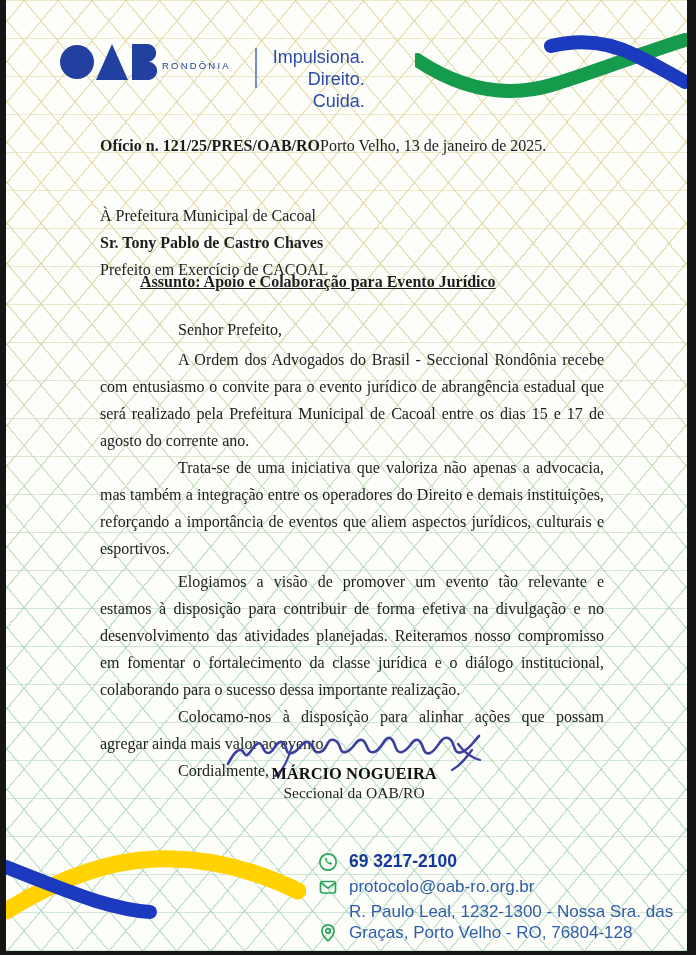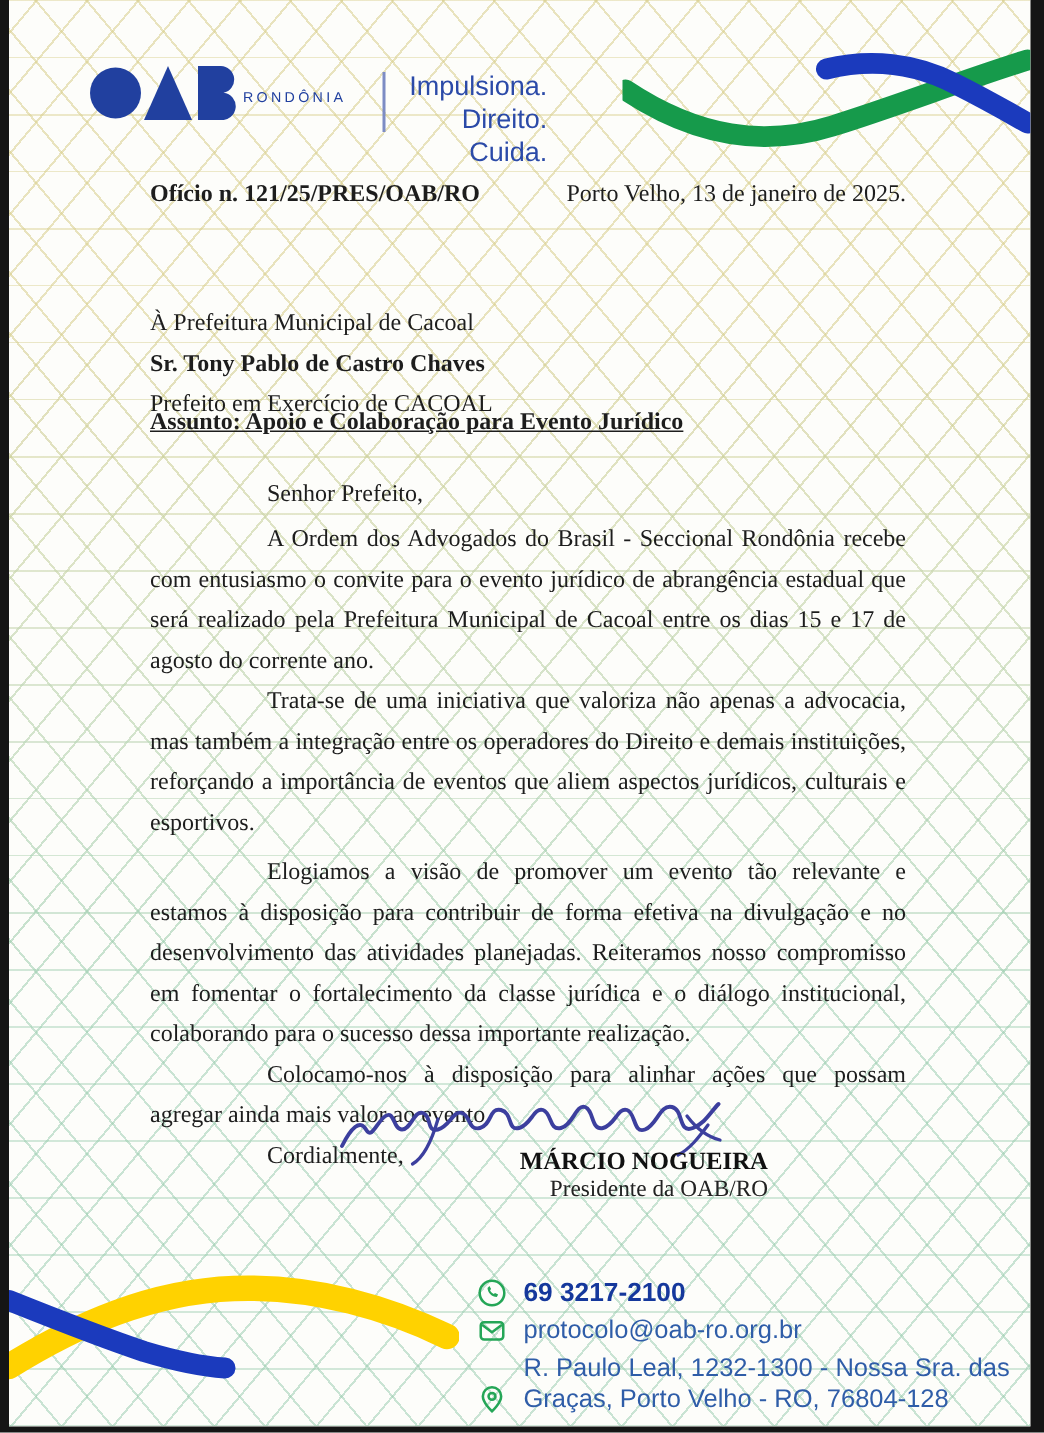--- a/index.html
+++ b/index.html
@@ -46,34 +46,34 @@
   .tagline{
     margin:2px 0 0 16px;font-family:"Liberation Sans", sans-serif;
     font-size:18px;line-height:22px;font-weight:500;color:#2b4aa8;text-align:right;
   }
 
   
   .content{
     position:absolute;left:94px;width:504px;
     color:#1d1d1d;font-size:16px;line-height:27px;
   }
-  .header-row{top:116px;display:flex;justify-content:space-between;}
+  .header-row{top:132px;display:flex;justify-content:flex-start;}
   .oficio{font-weight:bold;}
   .recipient{top:166px;}
   .recipient .bold{font-weight:bold;}
-  .subject-row{top:268px;}
+  .subject-row{top:268px;margin-left:40px;}
   .subject{font-weight:bold;text-decoration:underline;}
   .letter-body{top:316px;}
   .letter-body p{margin:0;text-align:justify;text-indent:78px;}
   .letter-body .salutation{text-indent:78px;margin-bottom:3px;}
   .letter-body p.sp{margin-top:6px;}
   .letter-body .closing{text-indent:78px;margin-top:0;}
 
   
-  .sig-wrap{position:absolute;left:190px;top:726px;width:316px;text-align:right;}
+  .sig-wrap{position:absolute;left:190px;top:726px;width:316px;text-align:center;}
   .sig-svg{display:block;margin:0 auto -14px auto;}
   .sig-name{font-weight:bold;font-size:16.5px;color:#111;}
   .sig-title{font-size:15.5px;color:#222;}
 
   
   .contacts{
     position:absolute;left:312px;top:851px;
     font-family:"Liberation Sans", sans-serif;color:#2f5da8;font-size:17px;
   }
   .contact-row{display:flex;align-items:flex-end;margin-bottom:4px;}
@@ -144,21 +144,21 @@
       <path d="M6 38 C 12 26, 18 20, 22 27 C 26 34, 29 22, 35 18 C 41 14, 40 27, 46 27
                C 52 27, 54 14, 60 16 C 66 18, 62 29, 70 27 C 78 25, 80 14, 86 16
                C 92 18, 90 28, 98 26 C 106 24, 104 12, 112 14 C 120 16, 116 28, 124 26
                C 132 24, 134 12, 140 14 C 146 16, 144 28, 152 26 C 160 24, 162 10, 168 12
                C 174 14, 172 28, 180 26 C 188 24, 190 12, 196 14 C 202 16, 200 30, 208 27
                C 216 24, 218 10, 226 12 C 234 14, 230 30, 240 26 C 248 23, 252 15, 257 10" stroke-width="2.6" stroke-linecap="round" fill="none" stroke="#3c3f9e"></path>
       <path d="M70 20 C 66 34, 60 46, 53 50" stroke-width="2.2" stroke-linecap="round" fill="none" stroke="#3c3f9e"></path>
       <path d="M250 24 C 244 32, 238 40, 230 44 M236 18 C 242 26, 250 32, 258 34" stroke-width="2.2" stroke-linecap="round" fill="none" stroke="#3c3f9e"></path>
     </svg>
     <div class="sig-name">MÁRCIO NOGUEIRA</div>
-    <div class="sig-title">Presidente da OAB/RO</div>
+    <div class="sig-title">Seccional da OAB/RO</div>
   </div>
 
   <div class="contacts">
     <div class="contact-row phone">
       <svg class="cicon" width="20" height="20" viewBox="0 0 20 20" fill="none">
         <circle cx="10" cy="10" r="8.2" stroke-width="1.7" stroke="#25a657"></circle>
         <path d="M7 6.6 c.2 3.2 3 5.9 6.2 6.1 l.9-1.7 -2.1-1 -.8.7 c-1.1-.5-2-1.4-2.5-2.5 l.7-.8 -1.1-2 z" fill="#25a657"></path>
       </svg>
       <span>69 3217-2100</span>
     </div>

